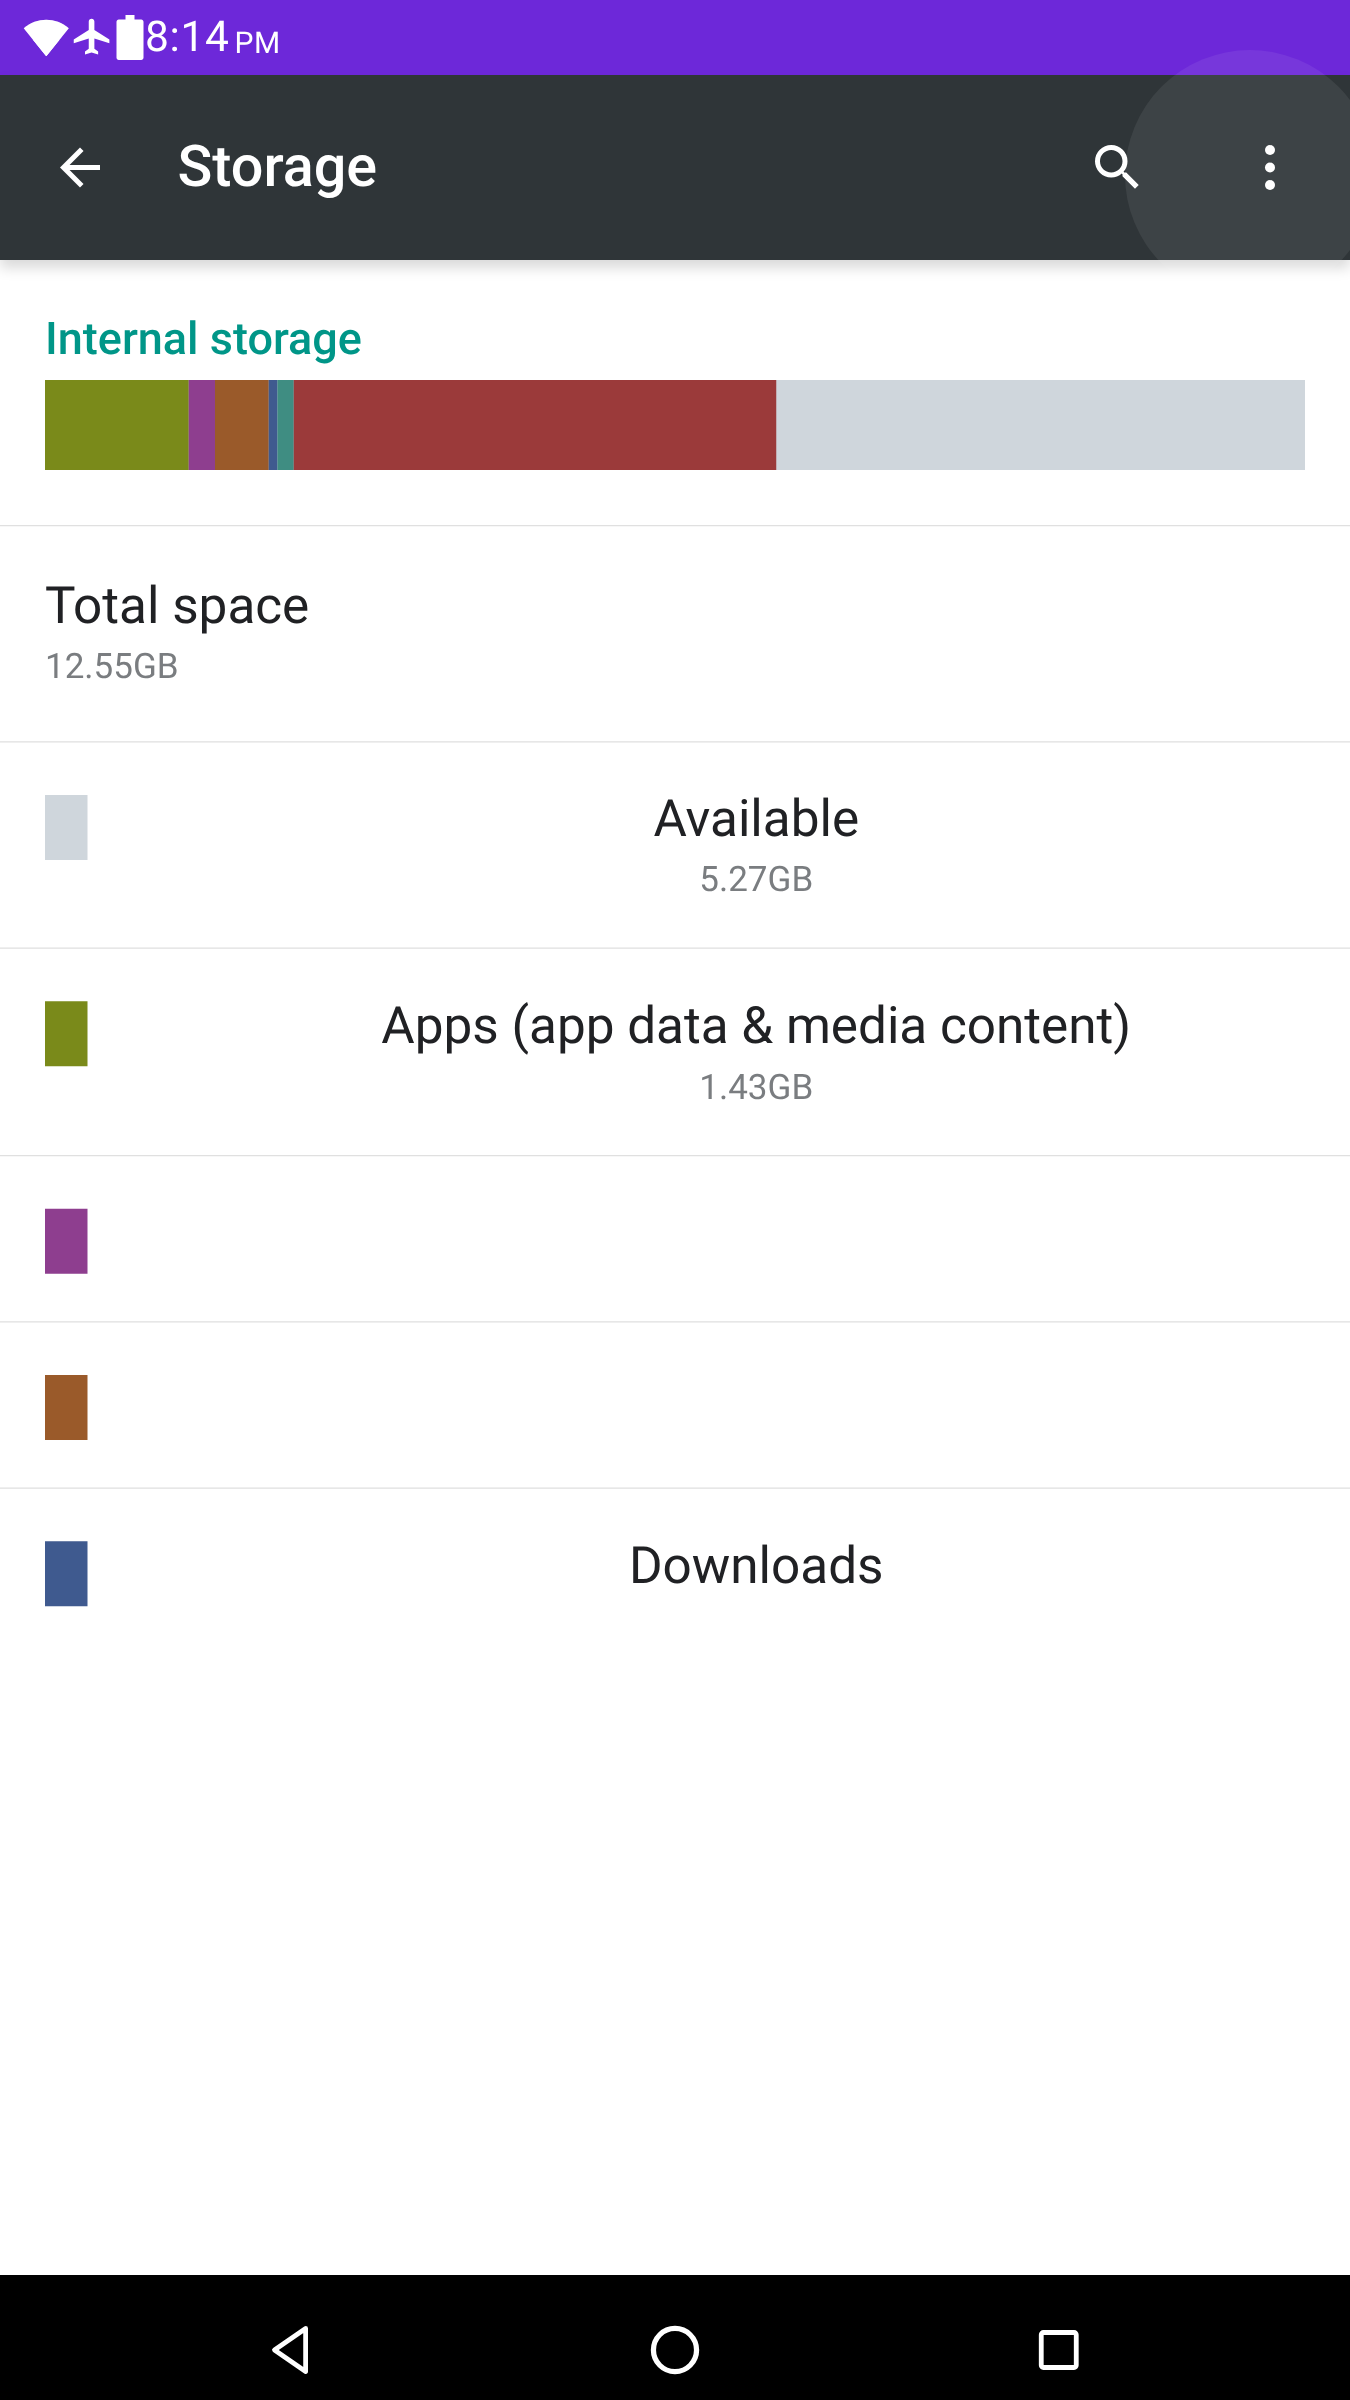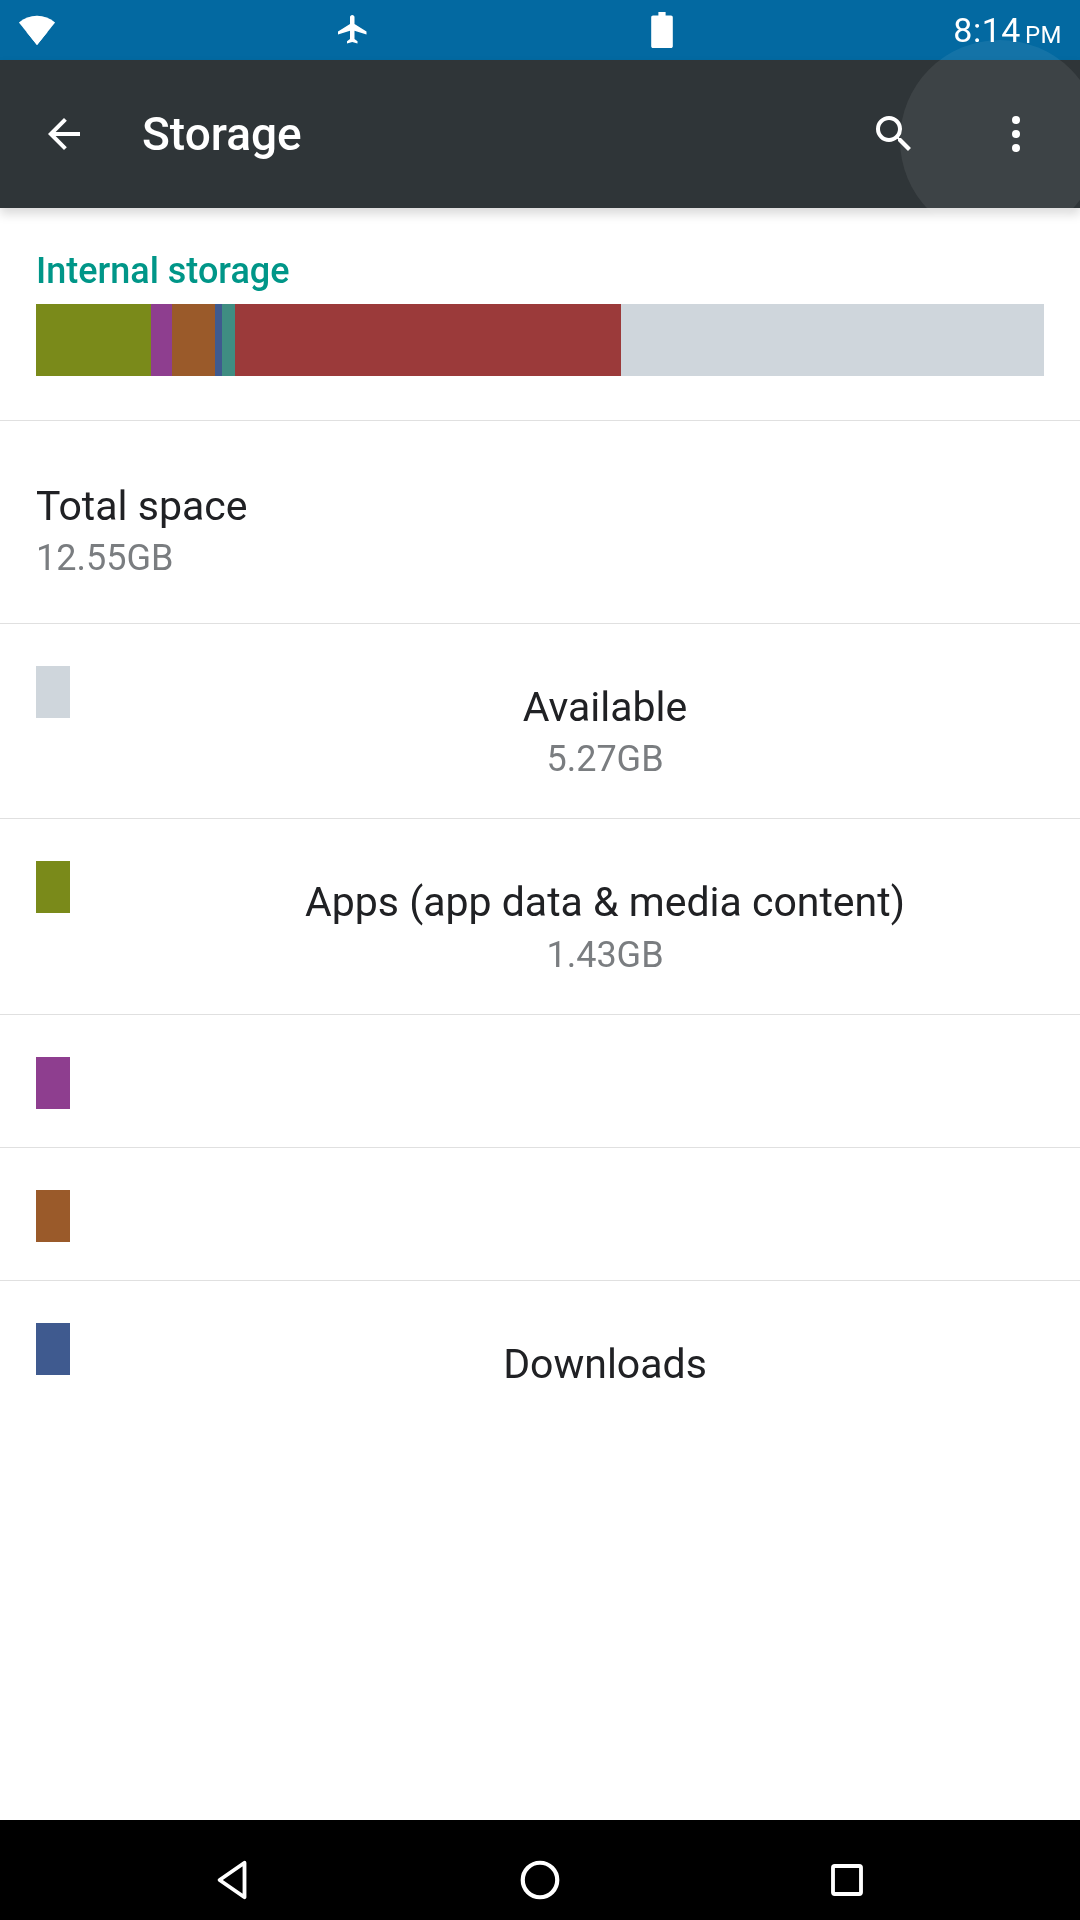--- a/index.html
+++ b/index.html
@@ -5,25 +5,25 @@
   * { margin: 0; padding: 0; box-sizing: border-box; }
   html, body {
     width: 1080px;
     height: 1920px;
     font-family: Roboto, "Helvetica Neue", Arial, sans-serif;
     background: #fafafa;
     overflow: hidden;
   }
   .status-bar {
     height: 60px;
-    background: #0369a1;
+    background: #6d28d9;
     color: #fff;
     display: flex;
     align-items: center;
-    justify-content: space-between;
+    justify-content: flex-start;
     padding: 0 18px;
     font-size: 34px;
     letter-spacing: 0.5px;
   }
   .status-bar .ampm { font-size: 24px; margin-left: 4px; position: relative; top: 1px; }
   .status-bar svg { display: block; }
   .app-bar {
     position: relative;
     height: 148px;
     background: #2f3538;
@@ -83,33 +83,32 @@
   }
   .row.simple { padding: 40px 36px 44px 36px; }
   .swatch {
     width: 34px; height: 52px;
     margin-top: 4px;
     flex: none;
   }
   .row .text {
     flex: 1;
     min-width: 0;
-    margin-top: 21px;
   }
   .row.with-swatch .text { margin-left: 96px; text-align: center; }
   .row .primary {
     font-size: 41px;
     color: #202124;
     line-height: 1.2;
     white-space: nowrap;
     overflow: hidden;
     text-overflow: ellipsis;
   }
   .row .secondary {
-    font-size: 36px;
+    font-size: 28px;
     color: #7a7d80;
     margin-top: 6px;
   }
   .nav-bar {
     height: 120px;
     background: #000;
     display: flex;
     align-items: center;
     justify-content: space-around;
     padding: 0 80px;

